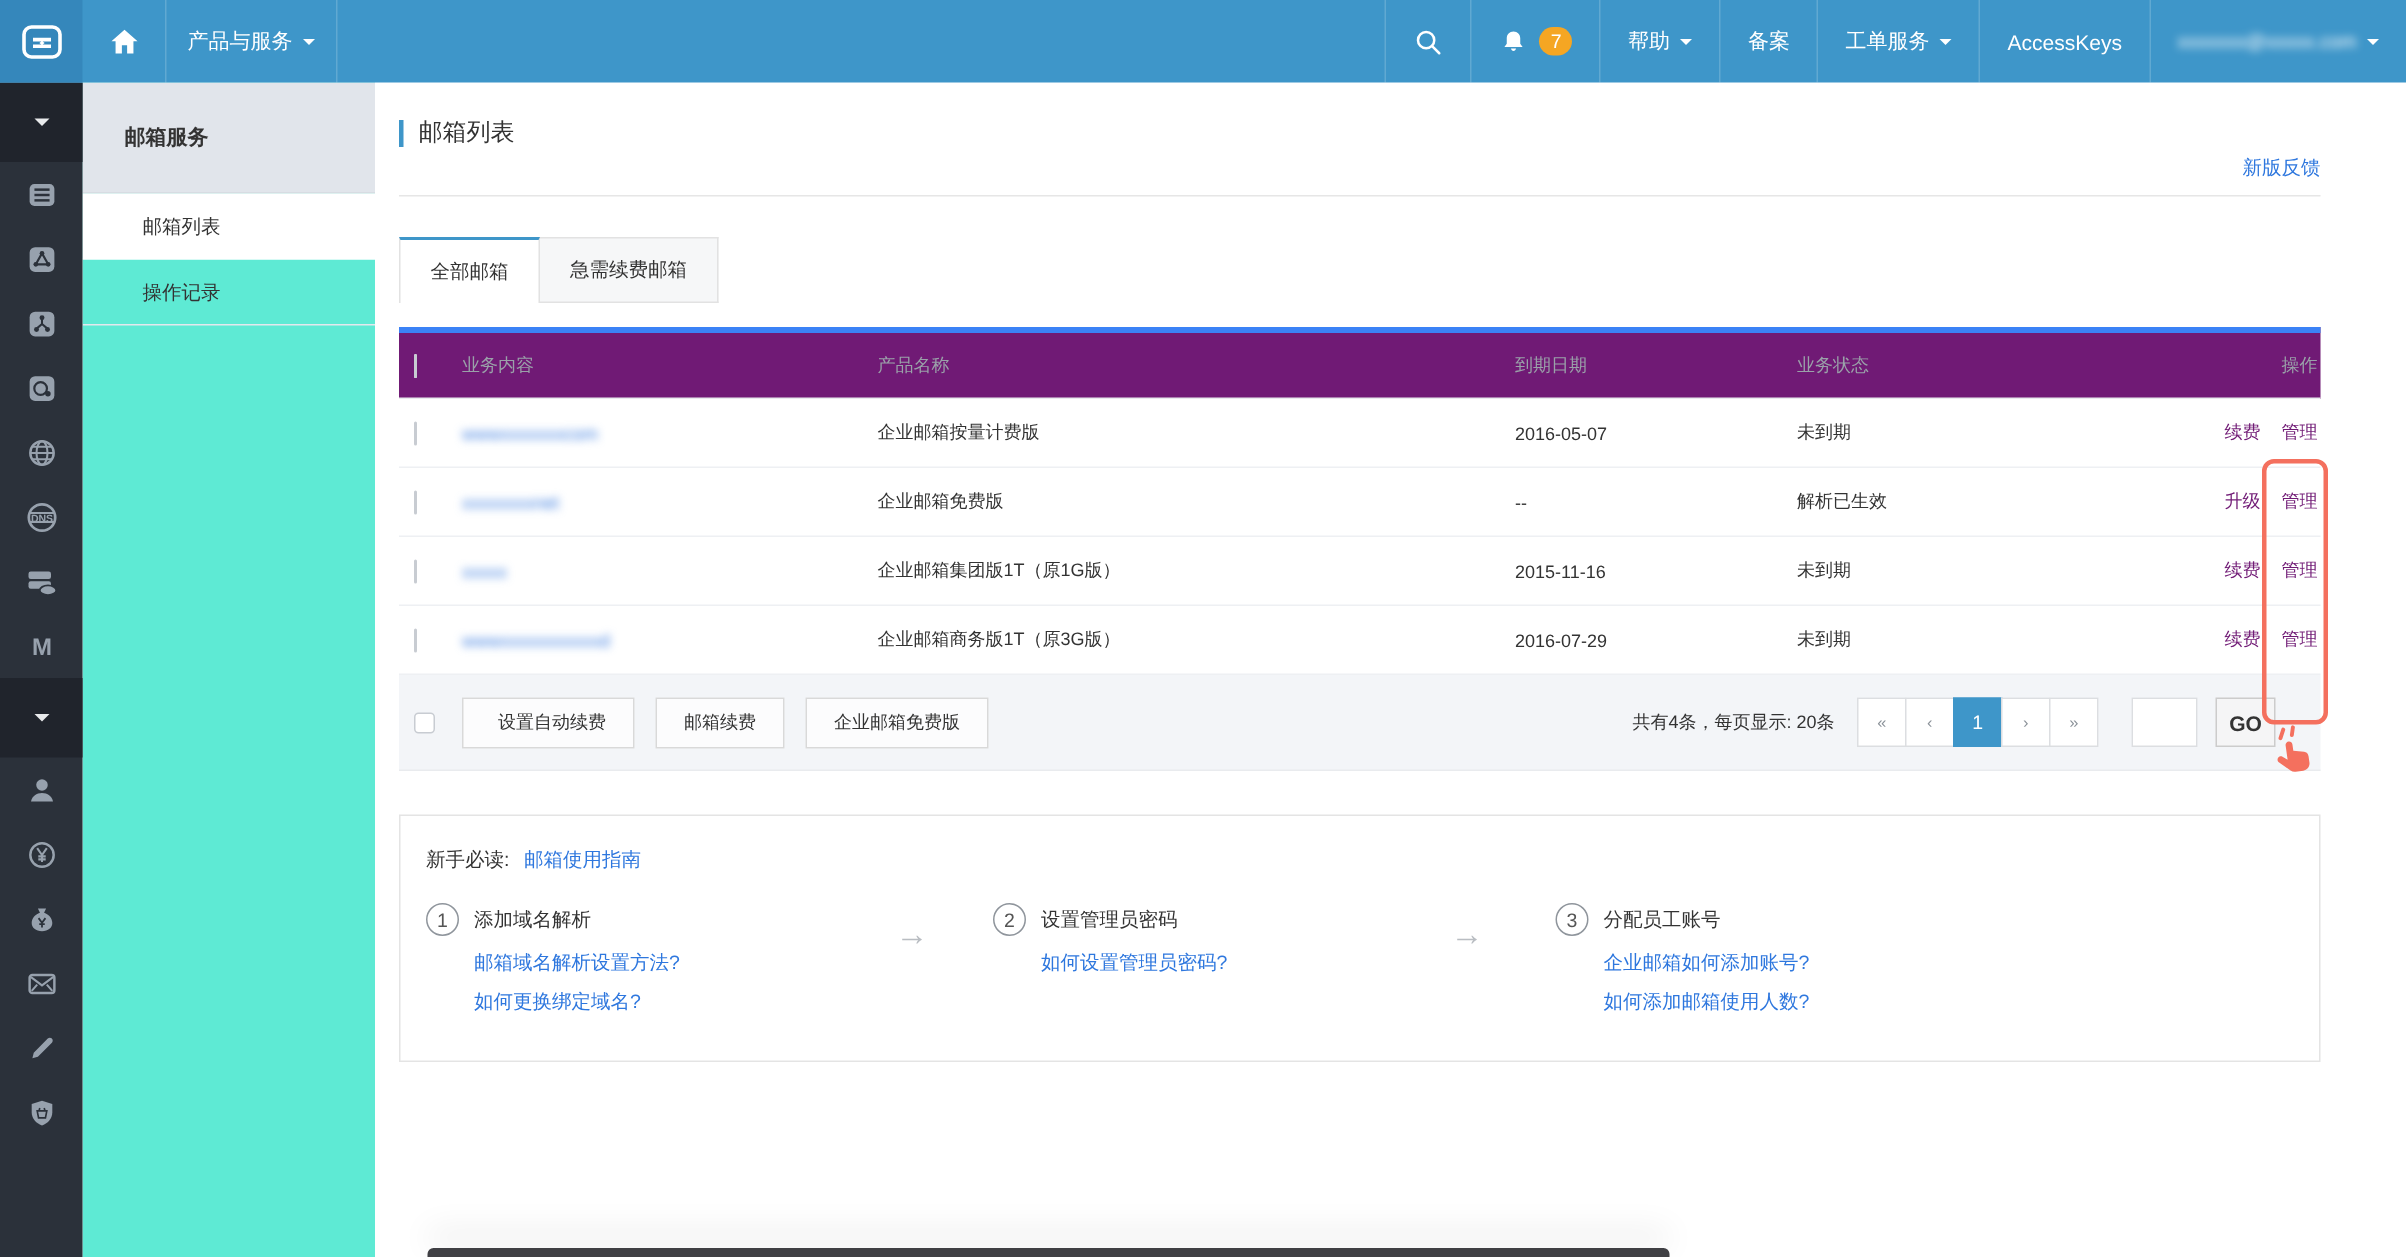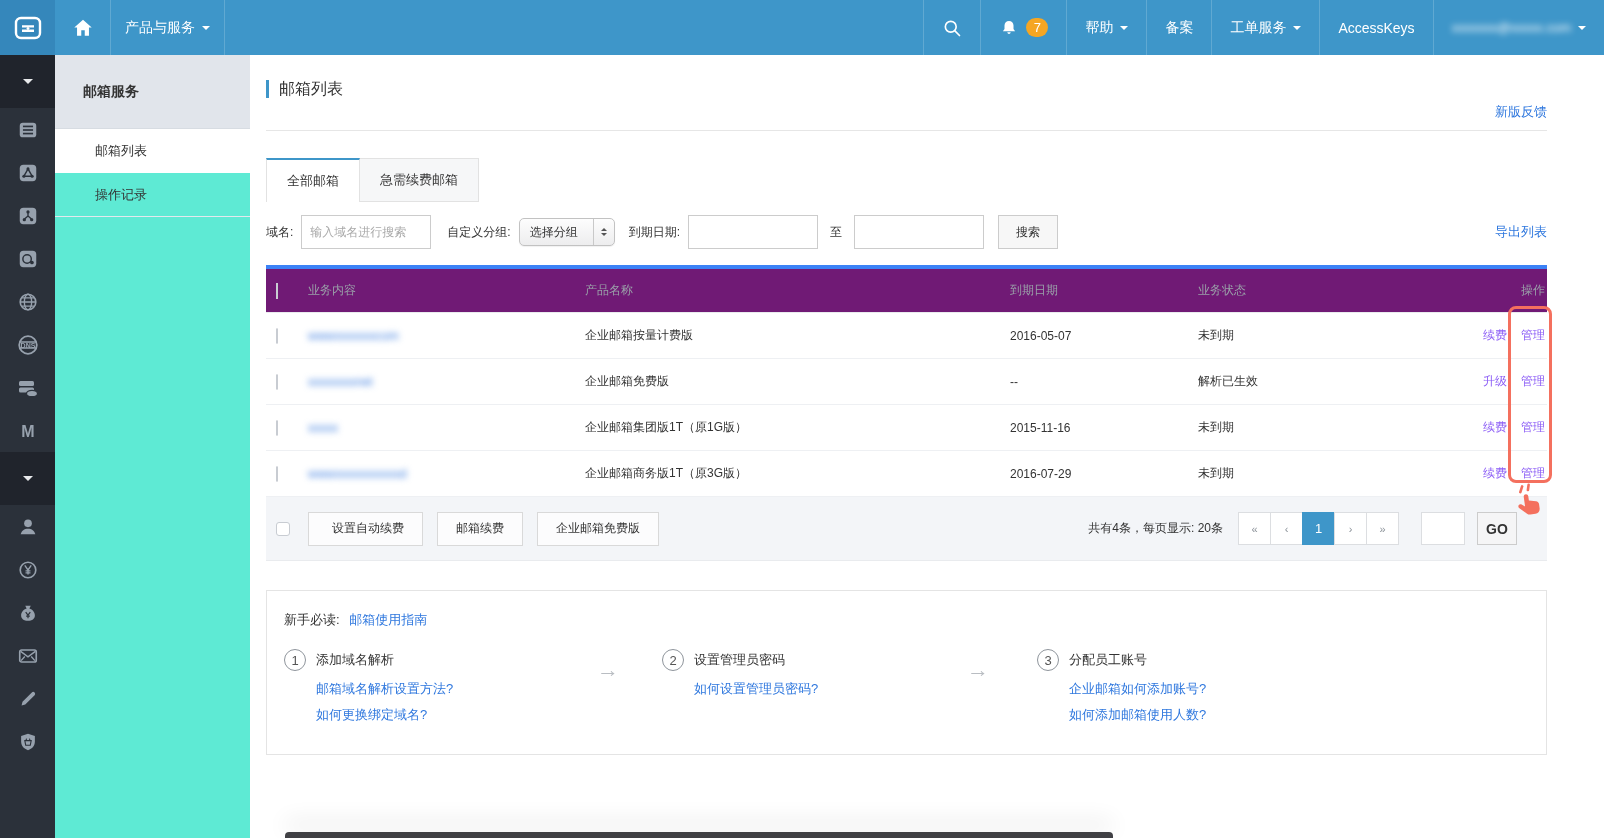--- a/index.html
+++ b/index.html
@@ -62,21 +62,21 @@
   .search-btn { width:60px; height:34px; margin-left:14px; border:1px solid #ccc; background:#f7f7f7; font-size:12px; color:#333; cursor:pointer; display:flex; align-items:center; justify-content:center; }
   .export-link { margin-left:auto; color:#2e77de; font-size:13px; cursor:pointer; }
 
   
   .table { margin-top:16px; }
   .trow { display:grid; grid-template-columns:42px 277px 425px 188px 248px 1fr; align-items:center; }
   .thead { height:48px; background:#701a75; border-top:4px solid #3b82f6; border-bottom:1px solid #e9ebee; color:#9aa1a9; }
   .tr { height:46px; border-bottom:1px solid #eef0f3; }
   .cb { width:14px; height:14px; border:1px solid #c8ccd2; border-radius:3px; background:#fff; margin-left:10px; cursor:pointer; }
   .cell-action { display:flex; justify-content:flex-end; gap:14px; padding-right:2px; }
-  .a-link { color:#8b5cf6; cursor:pointer; }
+  .a-link { color:#701a75; cursor:pointer; }
   .blur-domain { color:#3f7fe0; filter:blur(3px); cursor:pointer; max-width:240px; overflow:hidden; white-space:nowrap; }
 
   
   .action-bar { height:64px; background:#f3f5f8; border-bottom:1px solid #e9ebee; display:flex; align-items:center; padding-right:30px; }
   .bar-btn { height:34px; padding:0 18px; border:1px solid #d9d9d9; background:#fcfcfd; font-size:12px; color:#333; margin-left:14px; cursor:pointer; display:flex; align-items:center; }
   .bar-btn.first { margin-left:18px;padding-left:23px; }
   .summary { margin-left:auto; color:#333; }
   .pager { display:flex; margin-left:16px; }
   .pg { width:33px; height:33px; border:1px solid #dcdee1; background:#fff; display:flex; align-items:center; justify-content:center; color:#8b9299; font-size:11px; margin-left:-1px; cursor:pointer; }
   .pg.active { background:#3e96c9; color:#fff; border-color:#3e96c9; font-size:13px; }
@@ -274,38 +274,20 @@
   <div class="page-head">
     <div class="page-title">邮箱列表</div>
     <div class="feedback-link">新版反馈</div>
   </div>
 
   <div class="tabs">
     <div class="tab active">全部邮箱</div>
     <div class="tab inactive">急需续费邮箱</div>
   </div>
 
-  <div class="filters">
-    <span class="f-label">域名:</span>
-    <input class="f-input mr16" type="text" placeholder="输入域名进行搜索" style="">
-    <span class="f-label">自定义分组:</span>
-    <div class="f-select mr14">
-      <span class="sel-label">选择分组</span>
-      <span class="sel-arrows">
-          <span class="tri-up"></span>
-          <span class="tri-dn"></span>
-        </span>
-    </div>
-    <span class="f-label">到期日期:</span>
-    <input class="f-input" type="text" style="">
-    <span class="zhi">至</span>
-    <input class="f-input" type="text" style="">
-    <div class="search-btn">搜索</div>
-    <div class="export-link">导出列表</div>
-  </div>
 
   <div class="table">
     <div class="trow thead">
       <div><span class="cb"></span></div>
       <div>业务内容</div>
       <div>产品名称</div>
       <div>到期日期</div>
       <div>业务状态</div>
       <div class="cell-action">操作</div>
     </div>

